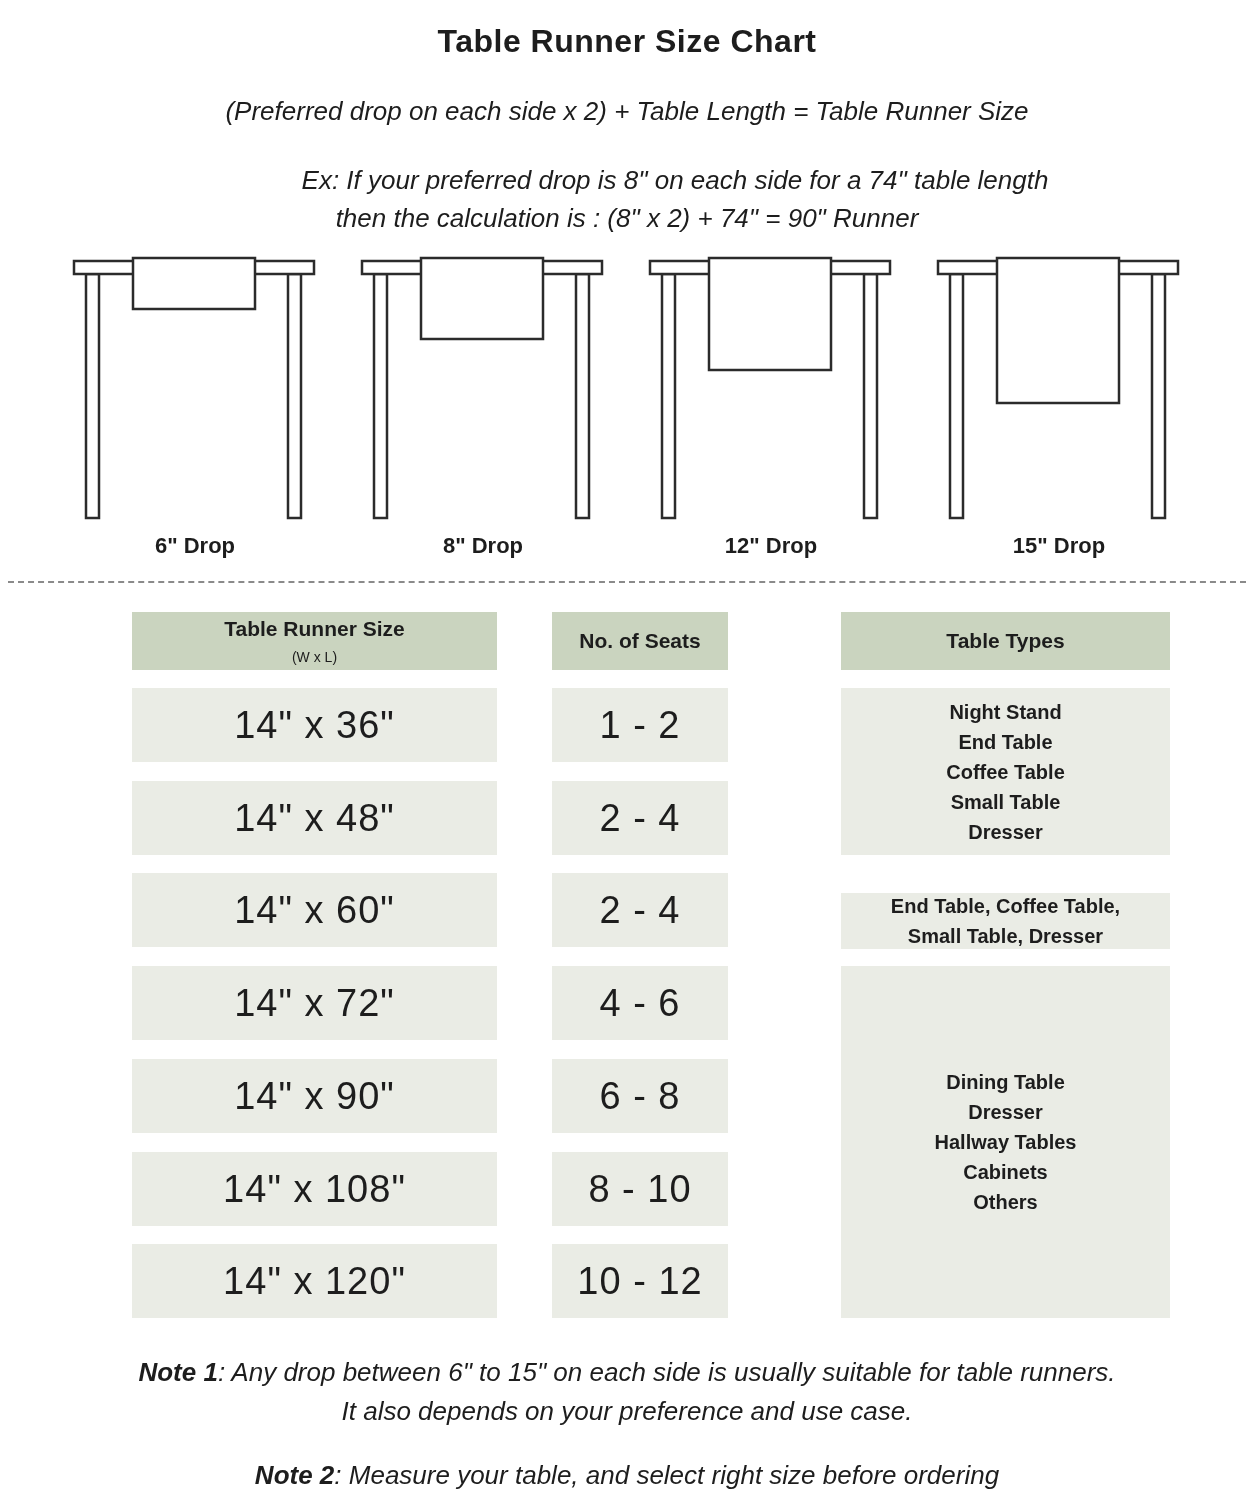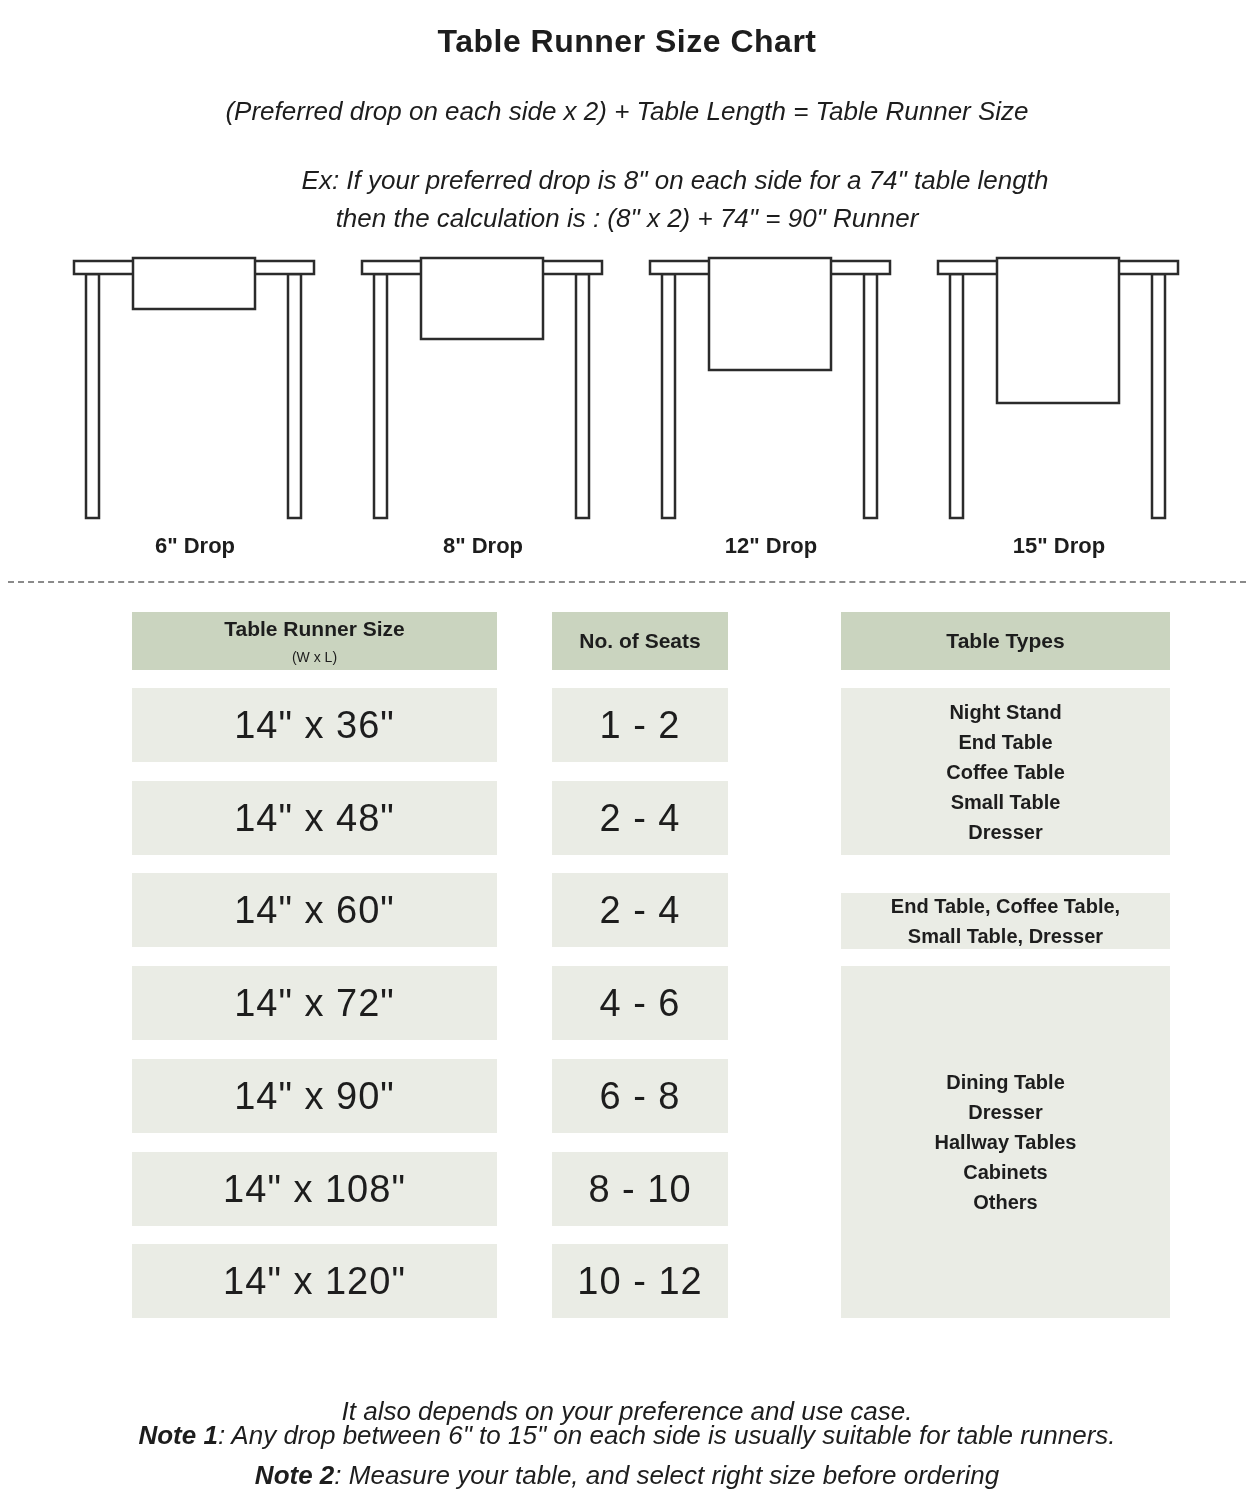--- a/index.html
+++ b/index.html
@@ -50,21 +50,21 @@
     display:flex;flex-direction:column;align-items:center;justify-content:center;
     font-size:20px;font-weight:bold;line-height:30px;text-align:center;
   }
   .tt-a{top:688px;height:167px;}
   .tt-b{top:873px;height:56px;margin-top:20px;}
   .tt-c{top:966px;height:352px;}
 
   
   .note{font-size:26px;font-style:italic;}
   .note b{font-weight:bold;}
-  .n1a{top:1420px}.n1b{top:1396px}.n2{top:1460px}
+  .n1a{top:1357px}.n1b{top:1396px}.n2{top:1460px}
 </style>
 </head>
 <body>
 
 <h1 class="abs ctr title">Table Runner Size Chart</h1>
 <div class="abs ctr formula">(Preferred drop on each side x 2) + Table Length = Table Runner Size</div>
 <div class="abs ctr ex1">Ex: If your preferred drop is 8" on each side for a 74" table length</div>
 <div class="abs ctr ex2">then the calculation is : (8" x 2) + 74" = 90" Runner</div>
 
 <div class="abs diagrams">

